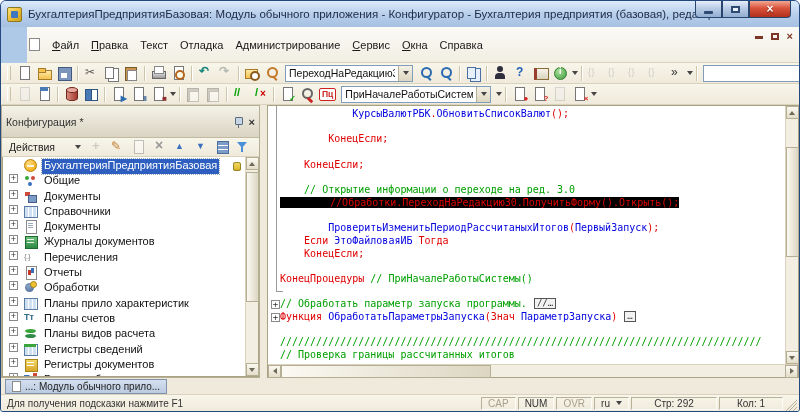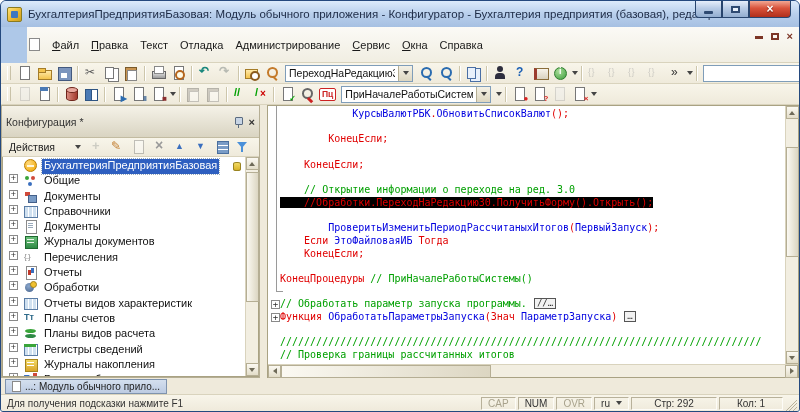--- a/index.html
+++ b/index.html
@@ -215,21 +215,21 @@
   .sb-thumb { position:absolute; left:0; width:13px; background:linear-gradient(90deg,#fbf9f2,#dcd6c2); border:1px solid #b5ae94; }
   .splitter { width:7px; flex:none; background:#efeadb; }
   
   .editor-area { flex:1; display:flex; flex-direction:column; min-width:0; border:1px solid #a9a283; background:#fff; }
   .editor-cols { flex:1; display:flex; min-height:0; }
   .editor { flex:1; position:relative; overflow:hidden; background:#fff; padding-top:2px;
             font-family:"DejaVu Sans Mono","Liberation Mono",monospace; font-size:10px; }
   .code-line { height:12.7px; line-height:12.7px; white-space:pre; padding-left:12px; position:relative; }
   .cs-k { color:#e00000; } .cs-i { color:#0000e0; } .cs-p { color:#e00000; } .cs-c { color:#00a000; } .cs-t { color:#000; }
   .hl-band { background:#000; }
-  .hl-band .cs-h { color:#e00000; }
+  .hl-band .cs-h { color:#e00000;margin-left:26px; }
   .code-box { display:inline-block; border:1px solid #555; background:#f2f2f2; color:#333; font-size:9px;
               line-height:9px; padding:0 2px; margin-left:1px; vertical-align:1px; }
   .fold-plus { position:absolute; left:3px; top:2px; width:9px; height:9px; border:1px solid #8a8a8a;
                background:#fff; color:#333; font-size:9px; line-height:7px; text-align:center; }
   .proc-bracket { position:absolute; left:8px; top:0; width:7px; border-left:1px solid #9a9a9a;
                   border-bottom:1px solid #9a9a9a; }
   .sb-h { height:13px; flex:none; background:#f2eee1; border-top:1px solid #d9d3bd; display:flex; align-items:center; }
   .sb-h .sb-track { height:13px; flex:1; }
   .sb-h .sb-thumb { top:0; height:13px; }
   
@@ -544,41 +544,41 @@
               <span class="lbl">Отчеты</span>
             </div>
             <div class="tree-row">
               <span class="exp">+</span>
               <span class="ti ti-dataproc"></span>
               <span class="lbl">Обработки</span>
             </div>
             <div class="tree-row">
               <span class="exp">+</span>
               <span class="ti ti-chart-char"></span>
-              <span class="lbl">Отчеты видов характеристик</span>
+              <span class="lbl">Планы прило характеристик</span>
             </div>
             <div class="tree-row">
               <span class="exp">+</span>
               <span class="ti ti-chart-acct"></span>
               <span class="lbl">Планы счетов</span>
             </div>
             <div class="tree-row">
               <span class="exp">+</span>
               <span class="ti ti-chart-calc"></span>
               <span class="lbl">Планы видов расчета</span>
             </div>
             <div class="tree-row">
               <span class="exp">+</span>
               <span class="ti ti-reg-info"></span>
               <span class="lbl">Регистры сведений</span>
             </div>
             <div class="tree-row">
               <span class="exp">+</span>
               <span class="ti ti-reg-accum"></span>
-              <span class="lbl">Журналы накопления</span>
+              <span class="lbl">Регистры документов</span>
             </div>
             <div class="tree-row">
               <span class="exp">+</span>
               <span class="ti ti-reg-acct"></span>
               <span class="lbl">Регистры бухгалтерии</span>
             </div>
             <div class="tree-row">
               <span class="noexp"></span>
               <span class="ti ti-reg-calc"></span>
               <span class="lbl">Константы расчета</span>

